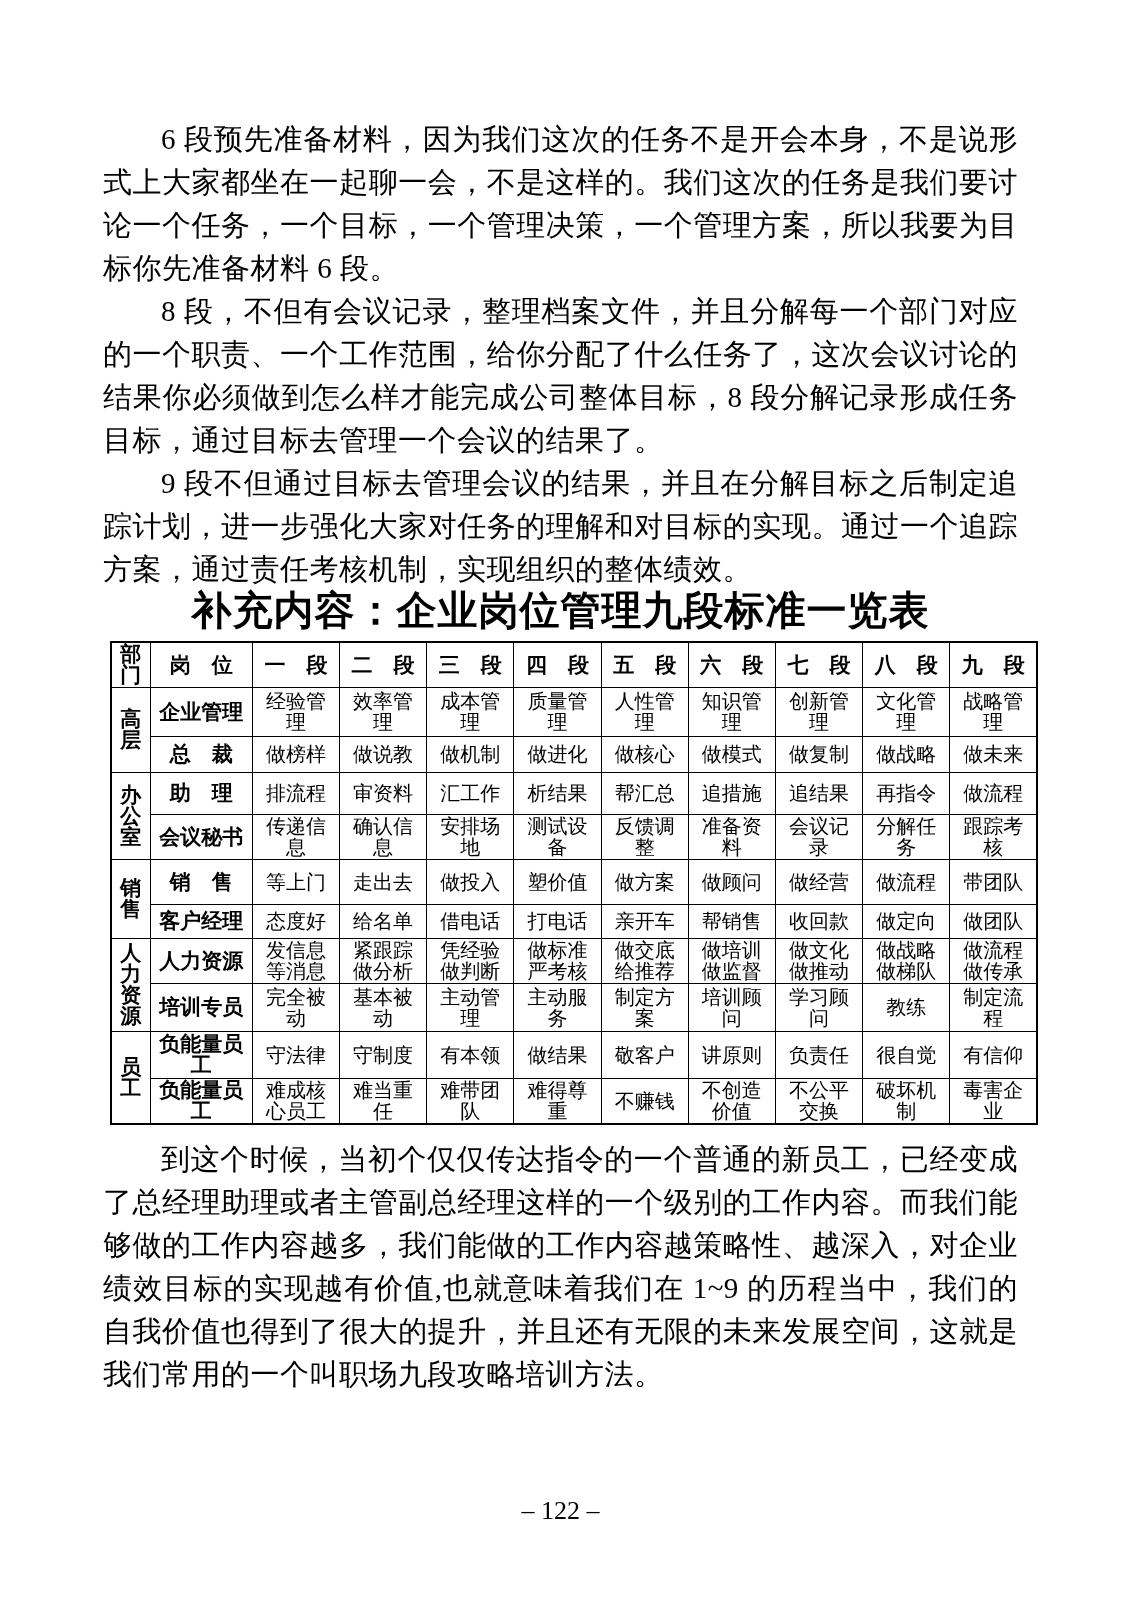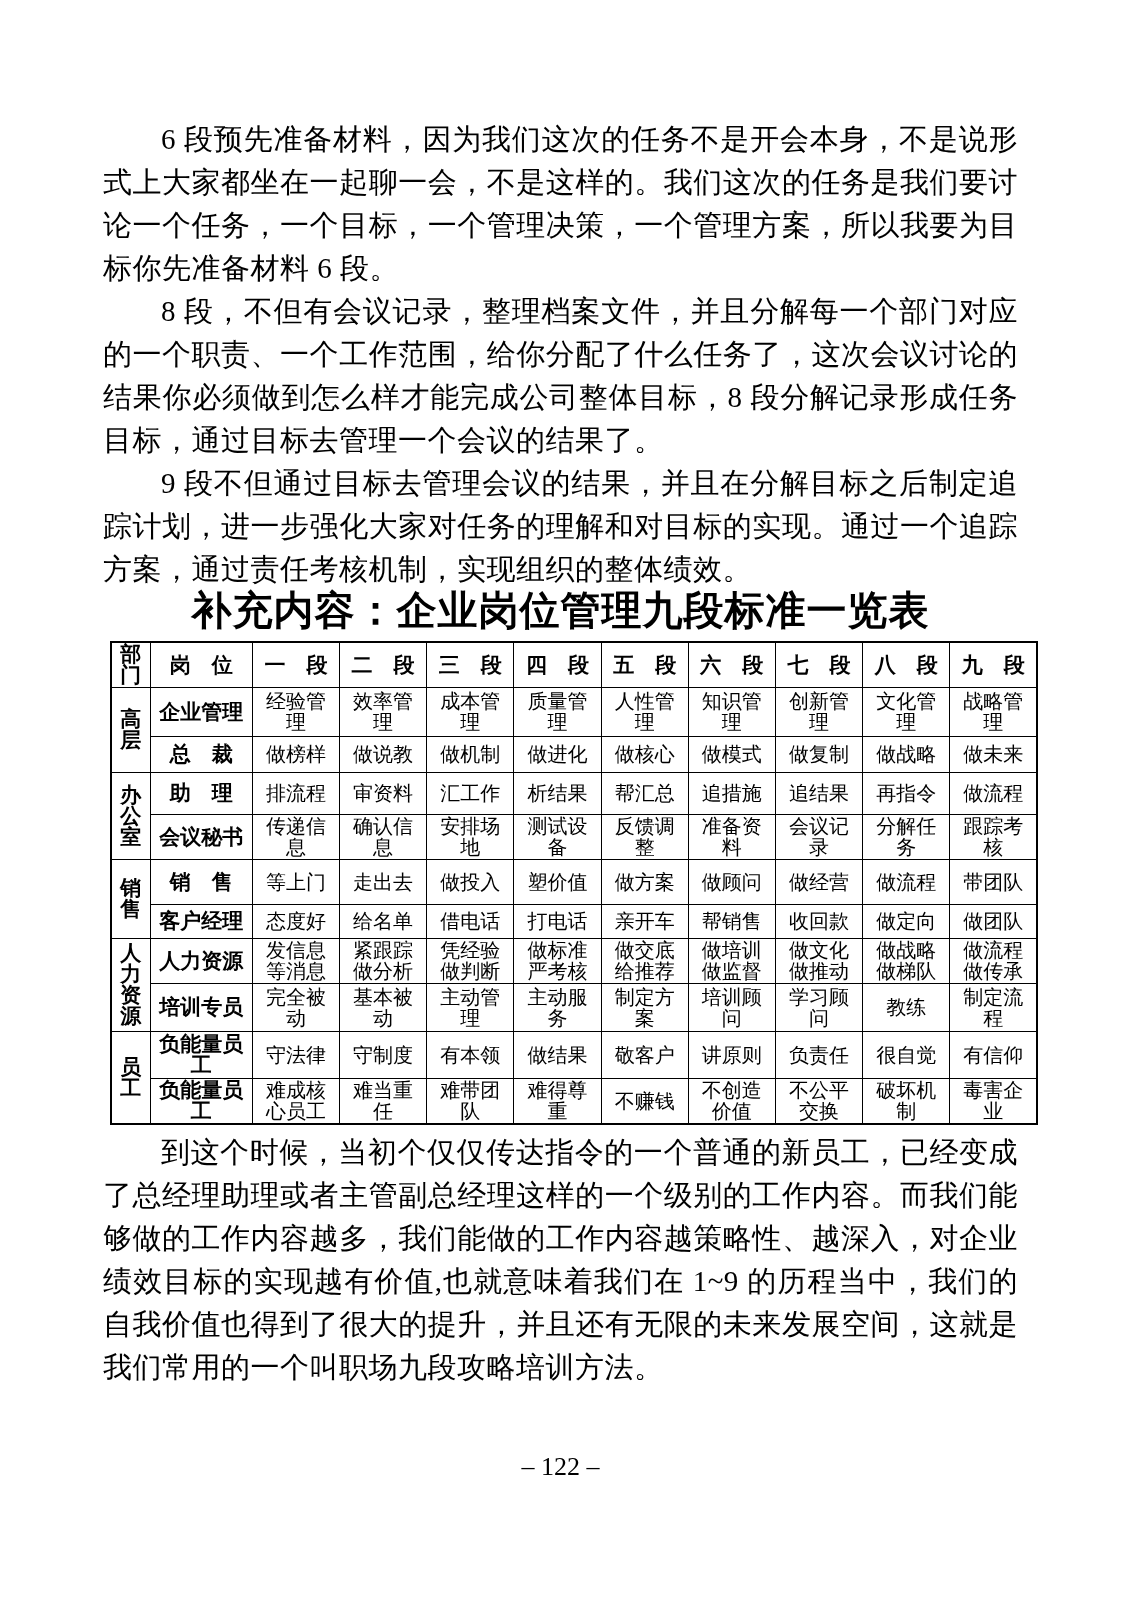--- a/index.html
+++ b/index.html
@@ -22,23 +22,23 @@
     border:2px solid #000;
   }
   table.nine th, table.nine td {
     border:1px solid #000; text-align:center; vertical-align:middle;
     padding:1px 2px; white-space:pre-line; overflow:hidden;
     font-size:20px; line-height:21px; font-weight:normal;
   }
   table.nine th { font-weight:bold; font-size:21px; }
   table.nine td.dept, table.nine td.pos { font-weight:bold; font-size:21px; }
   table.nine td.cell.boldcell { font-weight:normal; }
-  .para-after { margin-top:6px; }
+  .para-after { margin-top:13px; }
   .footer {
-    position:absolute; top:1452px; left:103px; width:915px;
+    position:absolute; top:1496px; left:103px; width:915px;
     text-align:center; font-size:26px; line-height:30px;
   }
 </style>
 </head>
 <body>
 
 <div class="page">
   <div class="content">
     <p class="para">6 段预先准备材料，因为我们这次的任务不是开会本身，不是说形式上大家都坐在一起聊一会，不是这样的。我们这次的任务是我们要讨论一个任务，一个目标，一个管理决策，一个管理方案，所以我要为目标你先准备材料 6 段。</p>
     <p class="para">8 段，不但有会议记录，整理档案文件，并且分解每一个部门对应的一个职责、一个工作范围，给你分配了什么任务了，这次会议讨论的结果你必须做到怎么样才能完成公司整体目标，8 段分解记录形成任务目标，通过目标去管理一个会议的结果了。</p>

